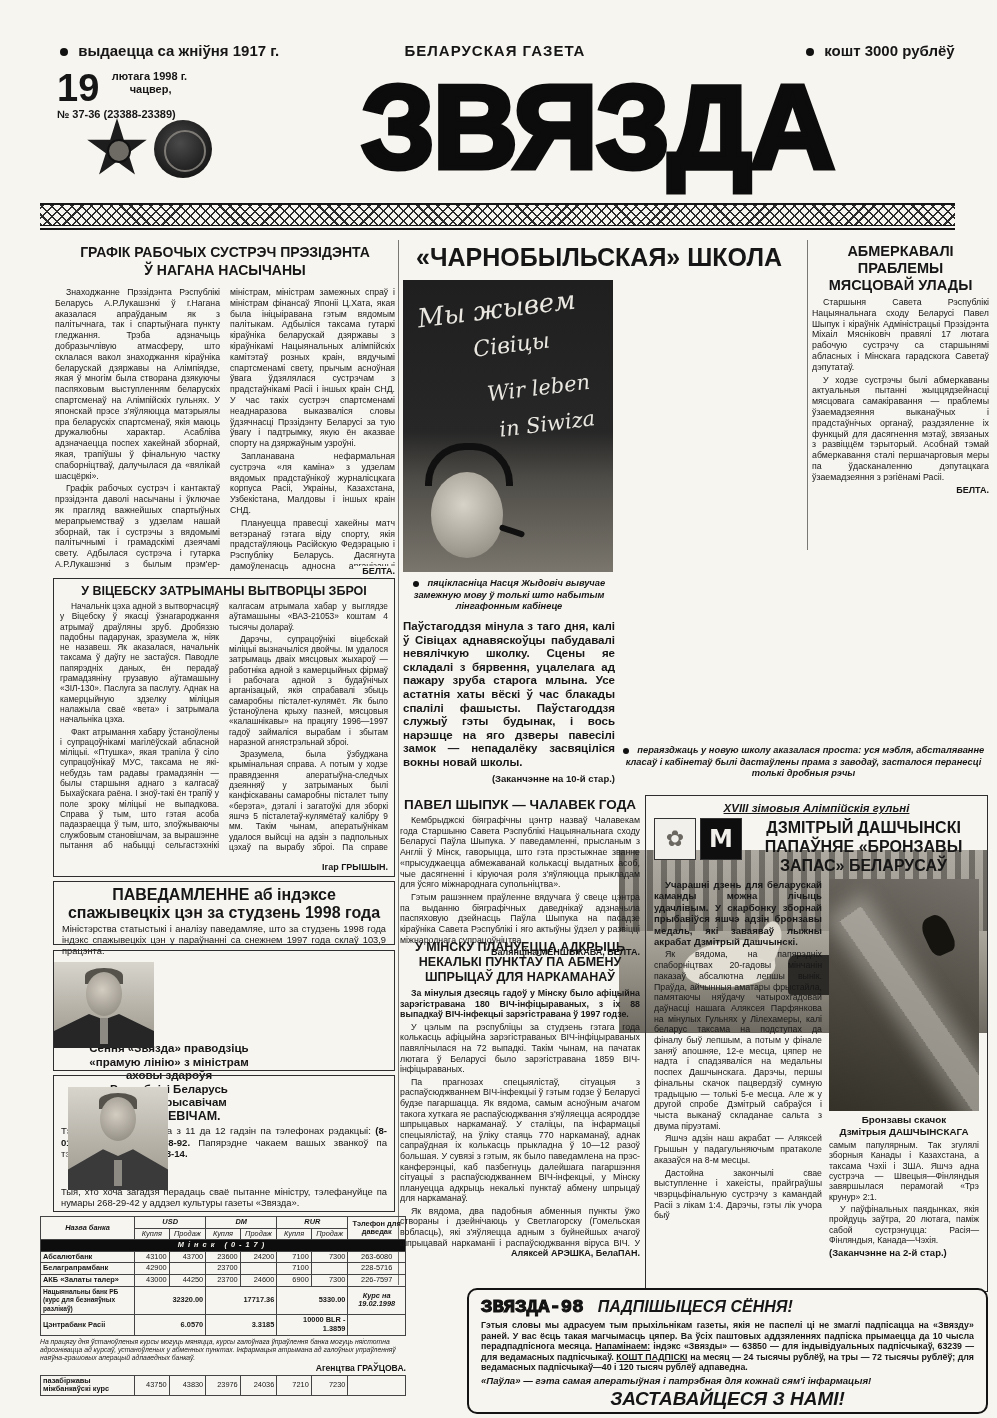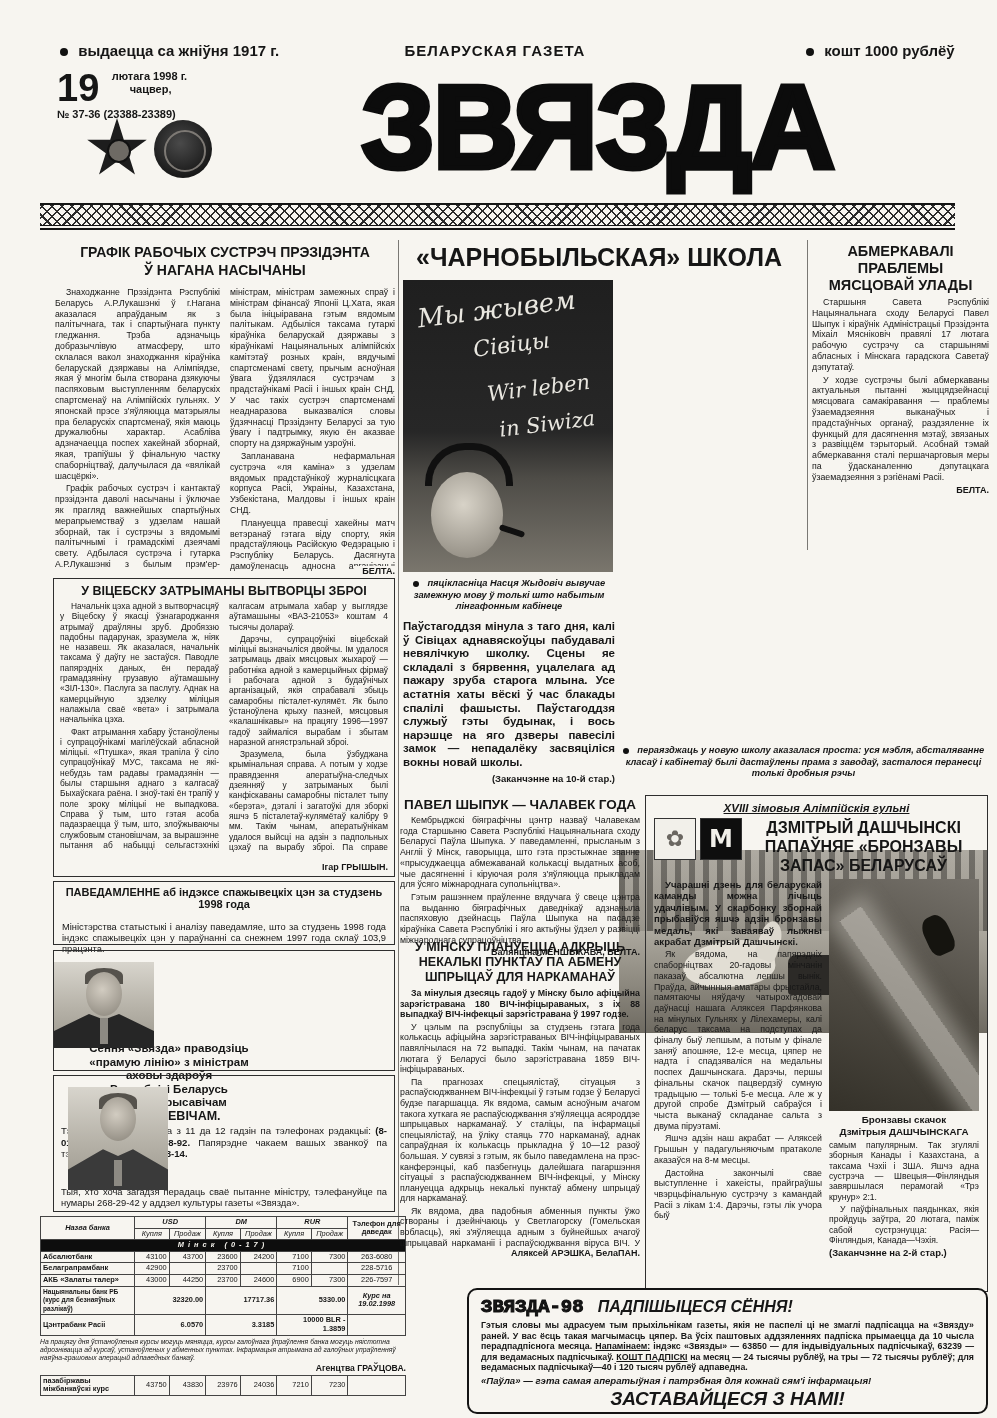--- a/index.html
+++ b/index.html
@@ -80,21 +80,21 @@
 
 <div id="page">
 
   <div class="abs" style="left:60px;top:42px;font-size:15px;font-weight:bold;">
     <span class="bullet"></span>
     <span>выдаецца са жніўня 1917 г.</span>
   </div>
   <div class="abs c" style="left:330px;top:42px;width:330px;font-size:15px;font-weight:bold;letter-spacing:1px;">БЕЛАРУСКАЯ ГАЗЕТА</div>
   <div class="abs" style="left:806px;top:42px;font-size:15px;font-weight:bold;">
     <span class="bullet"></span>
-    <span>кошт 1000 рублёў</span>
+    <span>кошт 3000 рублёў</span>
   </div>
 
   <div class="abs" style="left:57px;top:70px;width:230px;">
     <span style="font-size:38px;font-weight:900;line-height:36px;vertical-align:top;">19</span>
     <span style="display:inline-block;vertical-align:top;margin-left:8px;font-size:11px;font-weight:bold;line-height:13px;">
       <span>лютага 1998 г.</span><br>
       <span style="margin-left:18px;">чацвер,</span>
     </span>
     <div style="font-size:11px;font-weight:bold;margin-top:2px;">№ 37-36 (23388-23389)</div>
   </div>
@@ -137,21 +137,21 @@
     <div class="cols2 j" style="height:252px;font-size:8.4px;line-height:10.3px;">
       <p>Начальнік цэха адной з вытворчасцяў у Віцебску ў якасці ўзнагароджання атрымаў драўляны зруб. Дробяззю падобны падарунак, зразумела ж, ніяк не назавеш. Як аказалася, начальнік таксама ў даўгу не застаўся. Паводле папярэдніх даных, ён перадаў грамадзяніну грузавую аўтамашыну «ЗІЛ-130». Паслуга за паслугу. Аднак на камерцыйную здзелку міліцыя налажыла сваё «вета» і затрымала начальніка цэха.</p>
       <p>Факт атрымання хабару ўстаноўлены і супрацоўнікамі магілёўскай абласной міліцыі. «Птушка», якая трапіла ў сіло супрацоўнікаў МУС, таксама не які-небудзь там радавы грамадзянін — былы старшыня аднаго з калгасаў Быхаўскага раёна. І зноў-такі ён трапіў у поле зроку міліцыі не выпадкова. Справа ў тым, што гэтая асоба падазраецца ў тым, што, злоўжываючы службовым становішчам, за вырашэнне пытання аб набыцці сельгастэхнікі калгасам атрымала хабар у выглядзе аўтамашыны «ВАЗ-21053» коштам 4 тысячы долараў.</p>
       <p>Дарэчы, супрацоўнікі віцебскай міліцыі вызначыліся двойчы. Ім удалося затрымаць дваіх мясцовых жыхароў — работніка адной з камерцыйных фірмаў і рабочага адной з будаўнічых арганізацый, якія спрабавалі збыць самаробны пісталет-кулямёт. Як было ўстаноўлена крыху пазней, мясцовыя «калашнікавы» на працягу 1996—1997 гадоў займаліся вырабам і збытам наразной агнястрэльнай зброі.</p>
       <p>Зразумела, была ўзбуджана крымінальная справа. А потым у ходзе правядзення аператыўна-следчых дзеянняў у затрыманых былі канфіскаваны самаробны пісталет тыпу «берэта», дэталі і загатоўкі для зборкі яшчэ 5 пісталетаў-кулямётаў калібру 9 мм. Такім чынам, аператыўнікам удалося выйсці на адзін з падпольных цэхаў па вырабу зброі. Па справе вядзецца следства, і хто ведае, якія яшчэ сюрпрызы яно паднясе...</p>
     </div>
     <div class="abs byline" style="right:6px;bottom:4px;background:#f7f5f0;padding-left:8px;">Ігар ГРЫШЫН.</div>
   </div>
 
   <div class="abs box" style="left:53px;top:881px;width:342px;height:64px;padding:4px 8px;box-sizing:border-box;">
-    <div class="c" style="font-size:11px;margin-bottom:12px;">
+    <div class="c" style="font-size:16px;margin-bottom:2px;">
       <span class="b">ПАВЕДАМЛЕННЕ</span>
       <span class="b">аб індэксе спажывецкіх цэн за студзень 1998 года</span>
     </div>
     <div class="j" style="font-size:9.3px;line-height:11px;">Міністэрства статыстыкі і аналізу паведамляе, што за студзень 1998 года індэкс спажывецкіх цэн у параўнанні са снежнем 1997 года склаў 103,9 працэнта.</div>
   </div>
 
   <div class="abs box" style="left:53px;top:950px;width:342px;height:121px;padding:5px 7px;box-sizing:border-box;">
     <div class="abs photo portrait" style="right:7px;top:6px;width:100px;height:86px;">
       <div class="p-hair"></div>
         <div class="p-head"></div>

